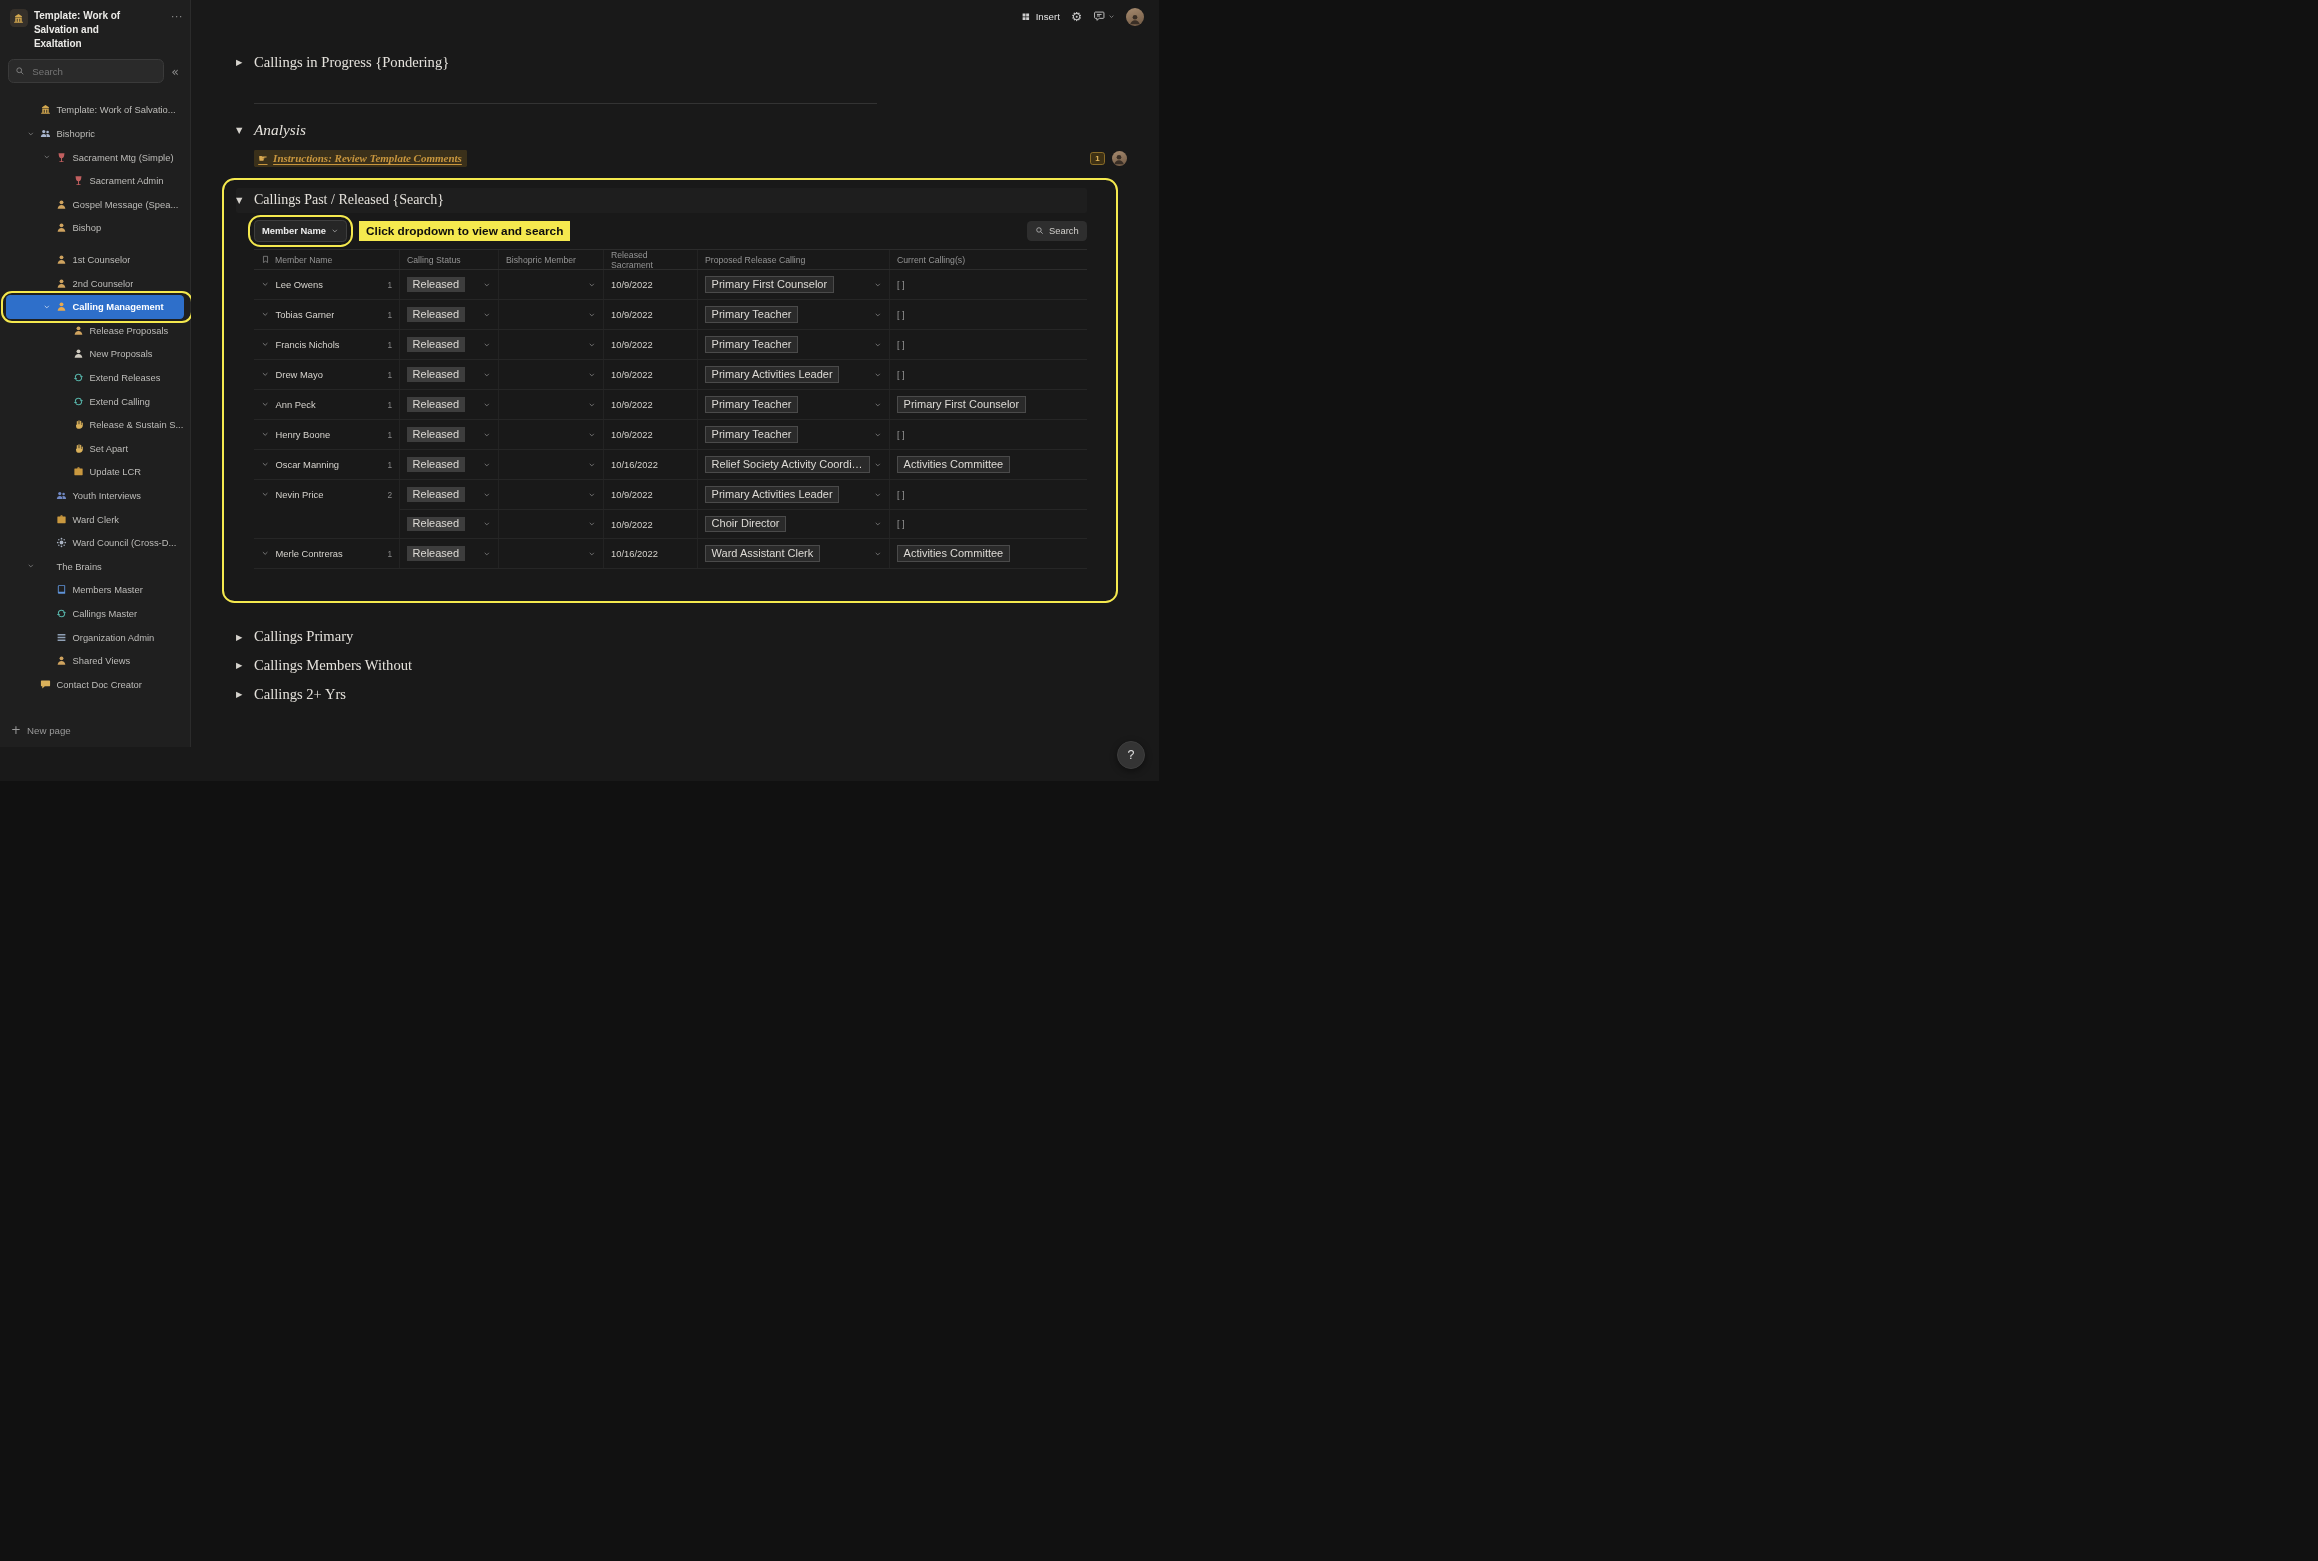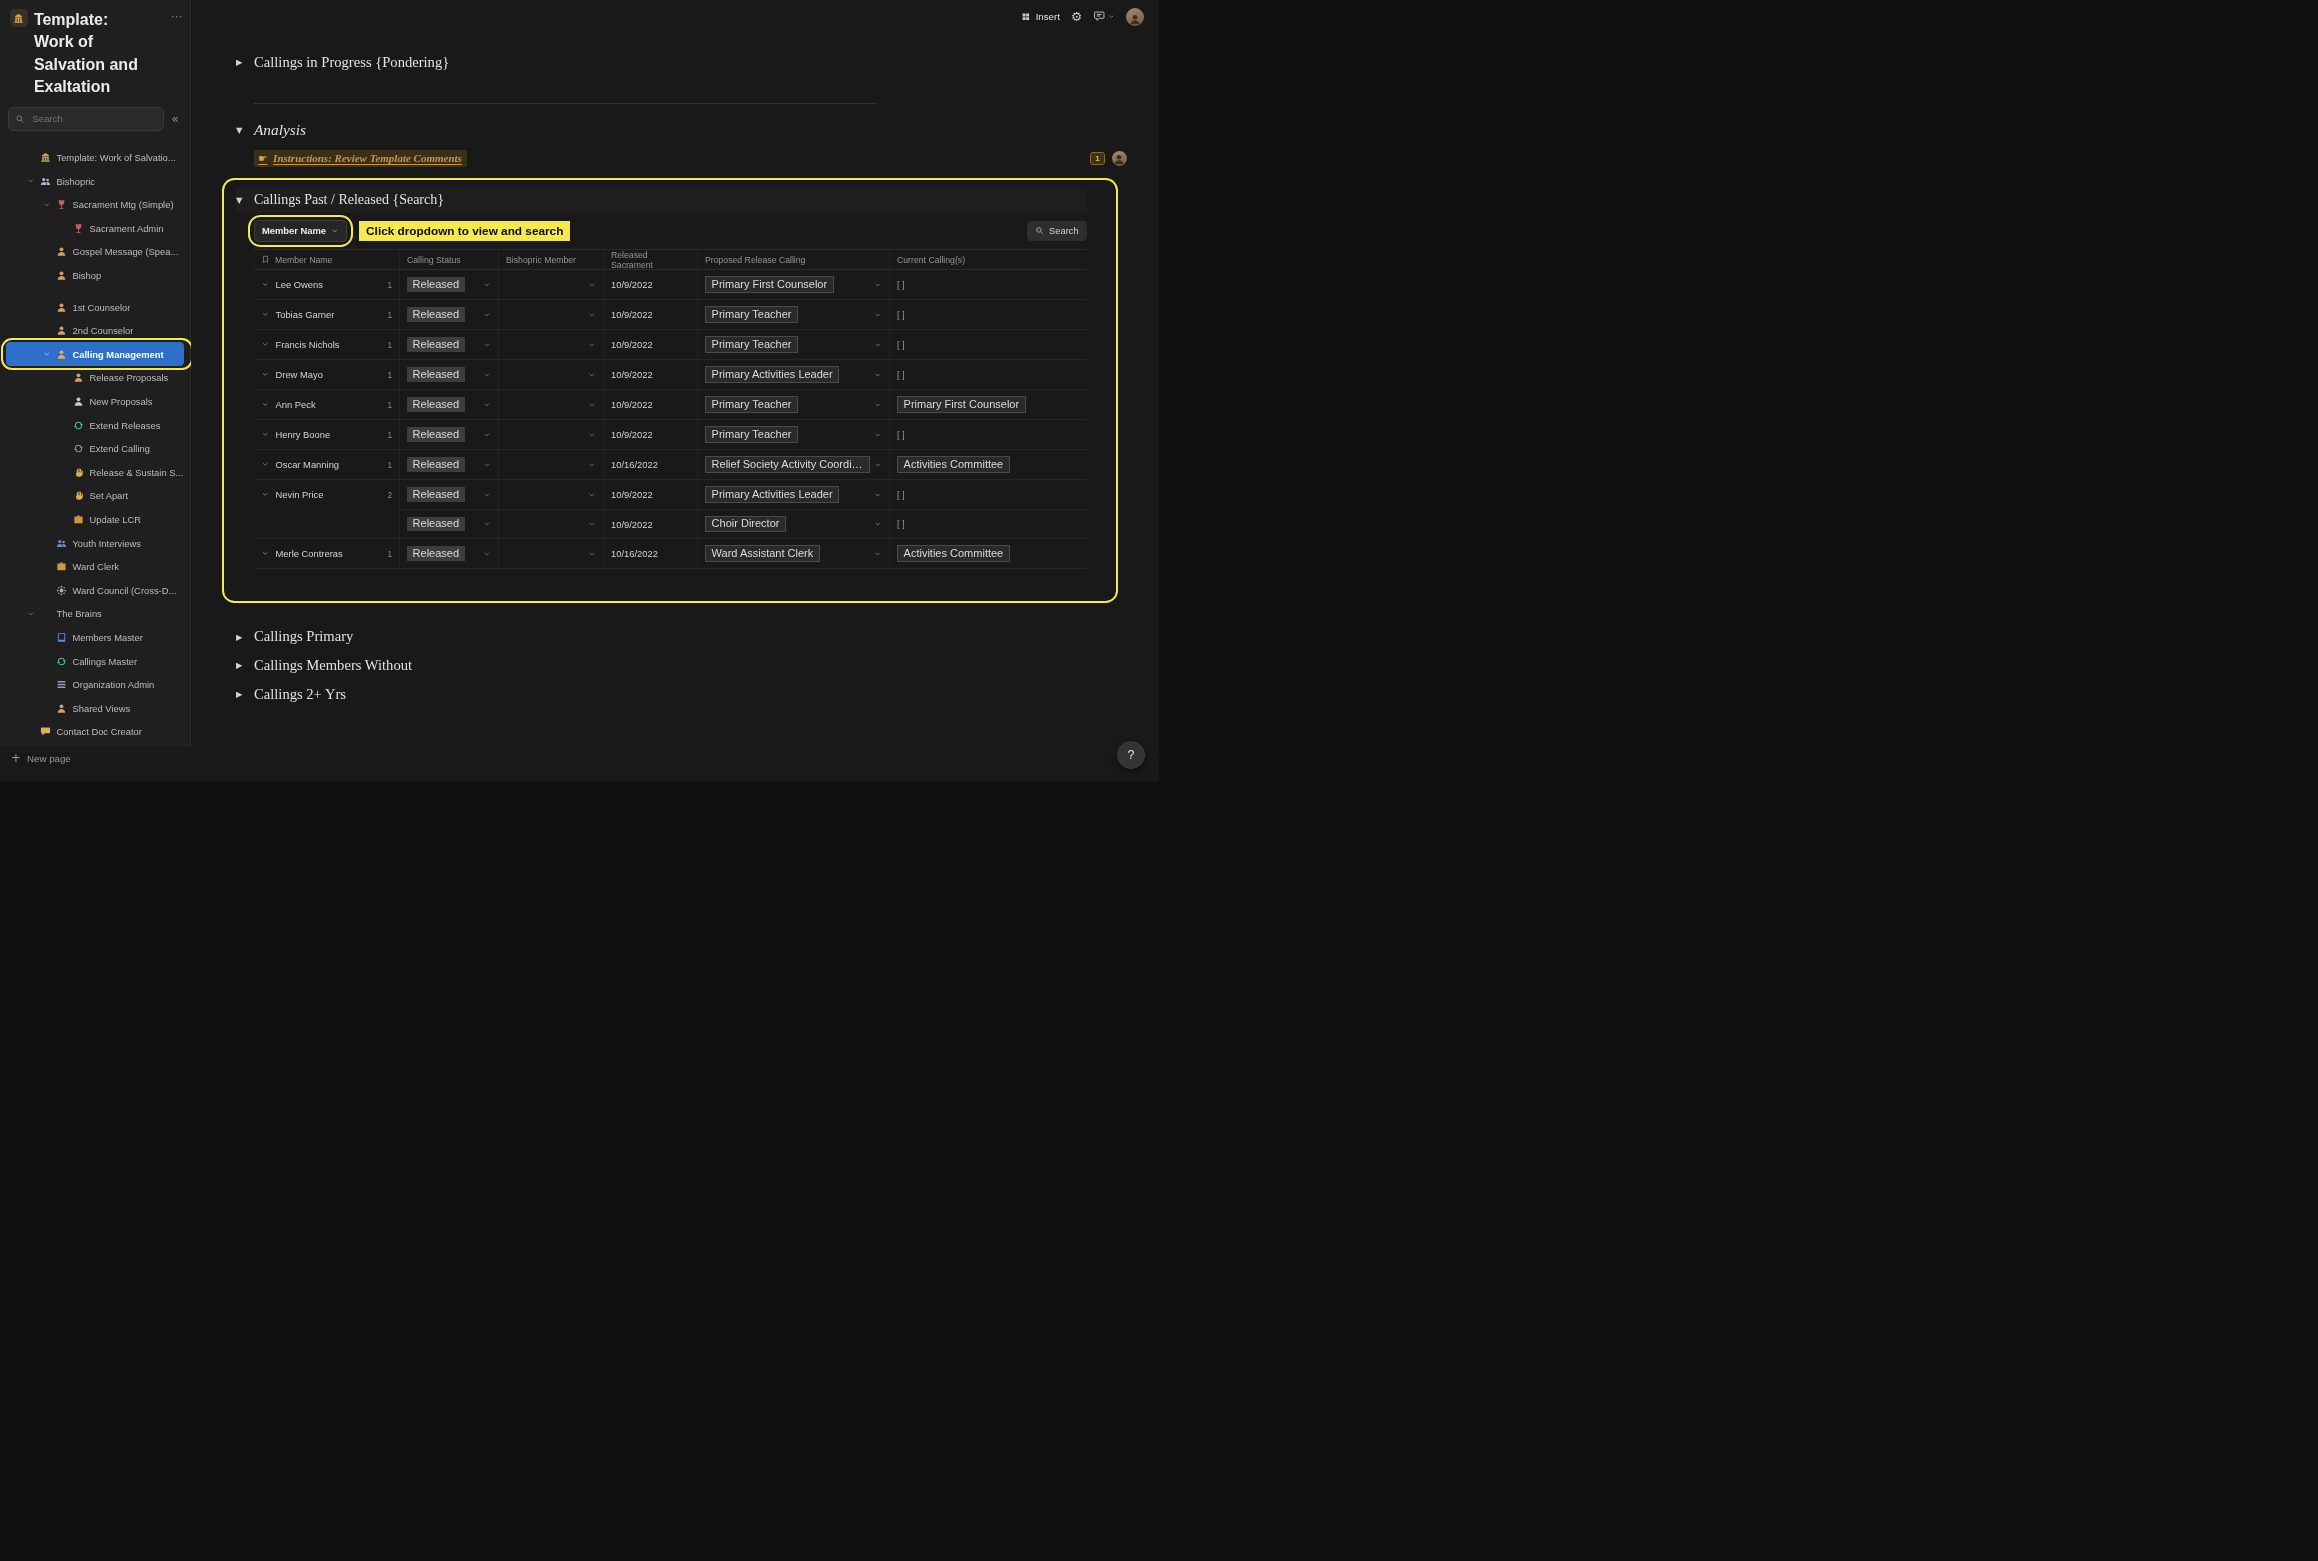--- a/index.html
+++ b/index.html
@@ -28,21 +28,21 @@
   .btn{font-family:inherit;font-size:9.4px;height:21.5px;padding:0 9px;border-radius:4.2px;cursor:pointer}
   .btn-ghost{background:#262626;border:0.7px solid #414141;color:#ededed}
   .btn-blue{background:var(--blue);border:0.7px solid var(--blue);color:#fff;font-weight:600}
 
   
   .shell{display:flex;height:747px}
   .sidebar{width:191px;background:var(--sidebg);border-right:0.7px solid #2b2b2b;display:flex;flex-direction:column;overflow:visible}
   .ws-header{display:flex;align-items:flex-start;gap:6.2px;padding:9px 7px 5.6px 9.7px}
   .ws-icon{width:18px;height:18px;border-radius:4.2px;background:#35302a;display:flex;align-items:center;justify-content:center;color:#d2a74f;flex:none}
   .ws-icon .svgi{width:11px;height:11px}
-  .ws-title{font-size:16px;font-weight:700;color:#ecebe8;line-height:1.4;width:110px}
+  .ws-title{font-size:10px;font-weight:700;color:#ecebe8;line-height:1.4;width:110px}
   .ws-more{margin-left:auto;color:#8f8f8f;font-size:10.4px;letter-spacing:0.7px;padding-top:1.4px;cursor:pointer}
   .search-row{display:flex;align-items:center;margin:2.8px 5.6px 4.2px 8.3px}
   .search-box{position:relative;flex:1}
   .search-box input{width:100%;height:23.6px;background:#2a2a2a;border:0.7px solid #3a3a3a;border-radius:5.6px;color:#9b9b9b;font-size:9.7px;font-family:inherit;padding:0 5.6px 0 23px;outline:none}
   .search-box .svgi{position:absolute;left:7px;top:7px;width:9.7px;height:9.7px;color:#8d8d8d}
   .collapse{color:#8d8d8d;font-size:12.5px;padding:0 5.6px 0 7px;cursor:pointer}
 
   .nav{flex:1;padding-top:11px;overflow:visible}
   .side-item{position:relative;display:flex;align-items:center;height:23.6px;margin:0 5.6px;border-radius:4.2px;font-size:9.4px;color:#bdbcb9;cursor:pointer}
   .side-item .s-chev{width:7.6px;height:7.6px;color:#8a8a8a;flex:none;margin-right:4.9px}

